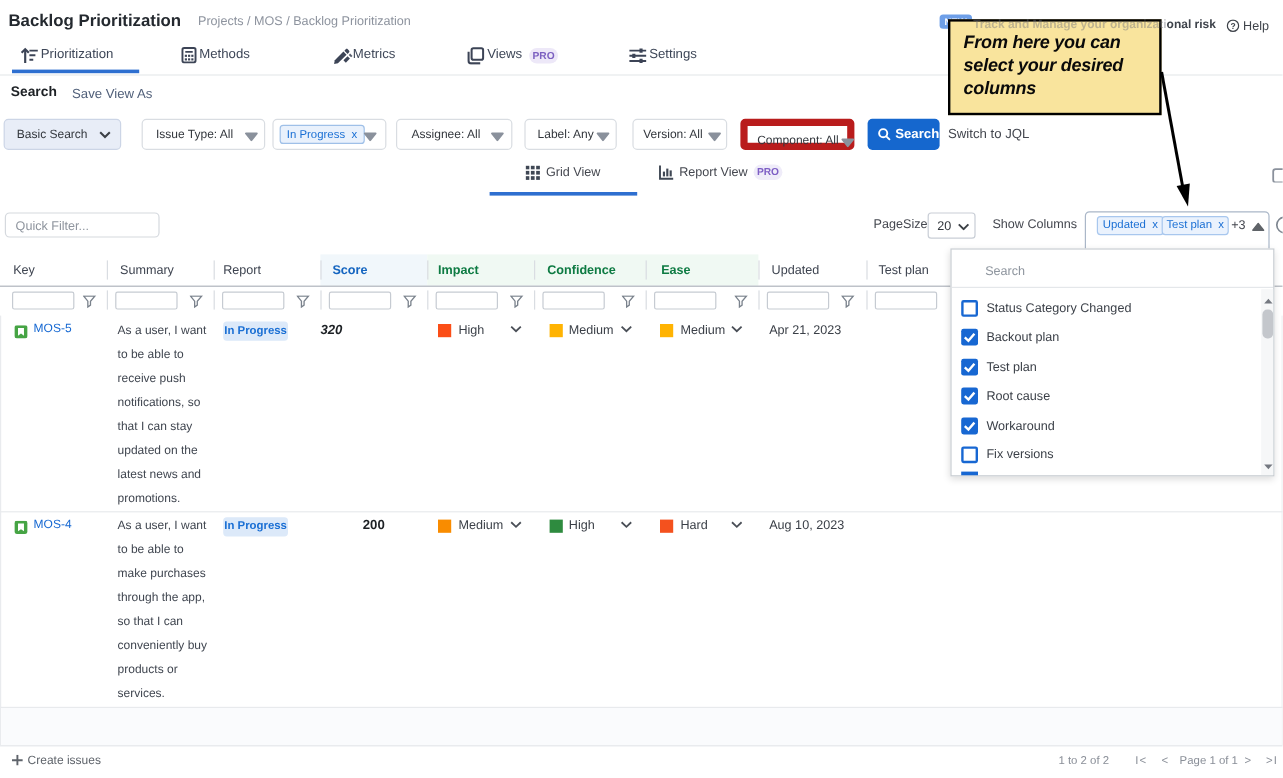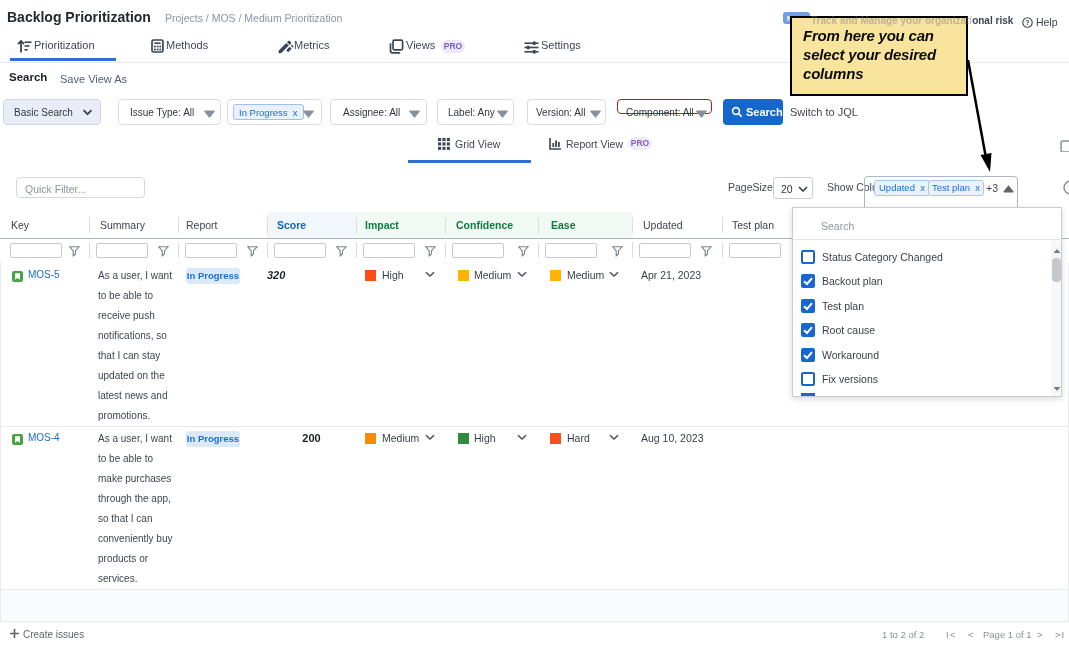--- a/index.html
+++ b/index.html
@@ -15,21 +15,21 @@
 .ch2{top:222px;width:10px;height:7px;}
 .cb0{width:14px;height:14px;border:2px solid #1767d2;border-radius:2px;box-sizing:border-box;background:#fff;}
 .cb1{width:14px;height:14px;background:#1767d2;border-radius:2px;}
 .lb{font-size:10.5px;color:#3a3f47;}
 </style>
 </head>
 <body>
 <div id="pg">
 
   <div class="ab" style="left:7px;top:9px;font-size:14px;font-weight:bold;color:#24292f;">Backlog Prioritization</div>
-  <div class="ab" style="left:165px;top:12px;font-size:10.5px;color:#8d939e;">Projects / MOS / Medium Prioritization</div>
+  <div class="ab" style="left:165px;top:12px;font-size:10.5px;color:#8d939e;">Projects / MOS / Backlog Prioritization</div>
 
   <div class="ab" id="tabborder" style="left:0;top:62px;width:1069px;height:1px;background:#e7e9ec;"></div>
   <div class="ab" style="left:10px;top:58px;width:106px;height:3px;background:#2e6fd0;"></div>
 
   <div class="ab" style="left:17px;top:39px;">
     <svg width="15" height="15" viewBox="0 0 15 15">
         <g stroke="#3c4456" stroke-width="1.8" fill="none">
           <path d="M4 13.5V2.5"></path>
           <path d="M1 5 4 2l3 3"></path>
         </g>
@@ -124,21 +124,21 @@
       <svg class="ab" style="left:58px;top:10px;" width="13" height="8" viewBox="0 0 13 8">
           <path d="M2 1.2h9L6.5 6.8z" fill="#8a919c" stroke="#8a919c" stroke-width="1.6" stroke-linejoin="round"></path>
         </svg>
     </div>
     <div class="ab pill" style="left:527px;top:0;width:79px;height:26px;border:1px solid #d9dde2;border-radius:4px;box-sizing:border-box;">
       <span class="ab" style="left:8px;top:7px;">Version: All</span>
       <svg class="ab" style="left:61px;top:10px;" width="13" height="8" viewBox="0 0 13 8">
           <path d="M2 1.2h9L6.5 6.8z" fill="#8a919c" stroke="#8a919c" stroke-width="1.6" stroke-linejoin="round"></path>
         </svg>
     </div>
-    <div class="ab pill" style="left:617px;top:0;width:95px;height:15px;border:1px solid #b91c1c;border-radius:4px;box-sizing:border-box;">
+    <div class="ab pill" style="left:617px;top:0;width:95px;height:26px;border:6px solid #b91c1c;border-radius:4px;box-sizing:border-box;">
       <span class="ab" style="left:8px;top:7px;">Component: All</span>
       <svg class="ab" style="left:77px;top:10px;" width="13" height="8" viewBox="0 0 13 8">
           <path d="M2 1.2h9L6.5 6.8z" fill="#8a919c" stroke="#8a919c" stroke-width="1.6" stroke-linejoin="round"></path>
         </svg>
     </div>
     <div class="ab" style="left:723px;top:0;width:60px;height:26px;background:#1567ce;border-radius:4px;color:#fff;">
       <svg class="ab" style="left:8px;top:7px;" width="12" height="12" viewBox="0 0 12 12">
           <circle cx="5" cy="5" r="3.4" fill="none" stroke="#fff" stroke-width="1.6"></circle>
           <path d="M7.6 7.6 10.6 10.6" stroke="#fff" stroke-width="1.6"></path>
         </svg>
@@ -172,32 +172,32 @@
       </svg>
     <div class="ab" style="left:566px;top:5px;font-size:10.5px;color:#44474f;">Report View</div>
     <div class="ab" style="left:628px;top:4px;width:24px;height:13px;background:#efecf9;border-radius:7px;text-align:center;line-height:13px;font-size:8.5px;font-weight:bold;color:#7e5fc5;">PRO</div>
     <svg class="ab" style="left:1060px;top:7px;" width="12" height="12" viewBox="0 0 12 12">
         <rect x="1" y="1" width="11" height="11" rx="2" fill="none" stroke="#8a919c" stroke-width="1.5"></rect>
       </svg>
   </div>
   <div class="ab" style="left:408px;top:160px;width:123px;height:3px;background:#2e6fd0;"></div>
 
   <div class="ab" id="quickrow" style="left:0;top:170px;width:1069px;height:36px;">
-    <div class="ab" style="left:4px;top:7px;width:129px;height:21px;border:1px solid #d5d9de;border-radius:4px;box-sizing:border-box;margin-left:12px;">
+    <div class="ab" style="left:4px;top:7px;width:129px;height:21px;border:1px solid #d5d9de;border-radius:4px;box-sizing:border-box;">
       <span class="ab" style="left:8px;top:5px;font-size:10.5px;color:#8f959e;">Quick Filter...</span>
     </div>
     <div class="ab" style="left:728px;top:11px;font-size:10.5px;color:#44474f;">PageSize</div>
     <div class="ab" style="left:773px;top:7px;width:40px;height:22px;border:1px solid #c9ced6;border-radius:3px;box-sizing:border-box;">
       <span class="ab" style="left:7px;top:5px;font-size:10.5px;color:#33373d;">20</span>
       <svg class="ab" style="left:24px;top:8px;" width="10" height="6" viewBox="0 0 10 6">
           <path d="M1 1 5 5 9 1" fill="none" stroke="#3c4046" stroke-width="1.6"></path>
         </svg>
     </div>
     <div class="ab" style="left:827px;top:11px;font-size:10.5px;color:#44474f;">Show Columns</div>
-    <div class="ab" style="left:864px;top:6px;width:154px;height:36px;border:1px solid #aab7c8;border-radius:4px;box-sizing:border-box;padding-left:28px;">
+    <div class="ab" style="left:904px;top:6px;width:154px;height:36px;border:1px solid #aab7c8;border-radius:4px;box-sizing:border-box;padding-left:28px;">
       <span class="ab" style="left:9px;top:3px;height:16px;background:#eaf2fd;border:1px solid #a8c7ee;border-radius:3px;font-size:9.5px;color:#1a6fd4;line-height:14px;padding:0 4px;box-sizing:border-box;white-space:nowrap;">Updated &nbsp;x</span>
       <span class="ab" style="left:63px;top:3px;height:16px;background:#eaf2fd;border:1px solid #a8c7ee;border-radius:3px;font-size:9.5px;color:#1a6fd4;line-height:14px;padding:0 3px;box-sizing:border-box;white-space:nowrap;">Test plan &nbsp;x</span>
       <span class="ab" style="left:121px;top:5px;font-size:10.5px;color:#44474f;">+3</span>
       <svg class="ab" style="left:137px;top:8px;" width="13" height="8" viewBox="0 0 13 8">
           <path d="M2 6.8h9L6.5 1.2z" fill="#5f6368" stroke="#5f6368" stroke-width="1.2" stroke-linejoin="round"></path>
         </svg>
     </div>
     <svg class="ab" style="left:1063px;top:10px;" width="15" height="15" viewBox="0 0 15 15">
         <circle cx="7.5" cy="7.5" r="6.5" fill="none" stroke="#7f8791" stroke-width="1.4"></circle>
       </svg>

